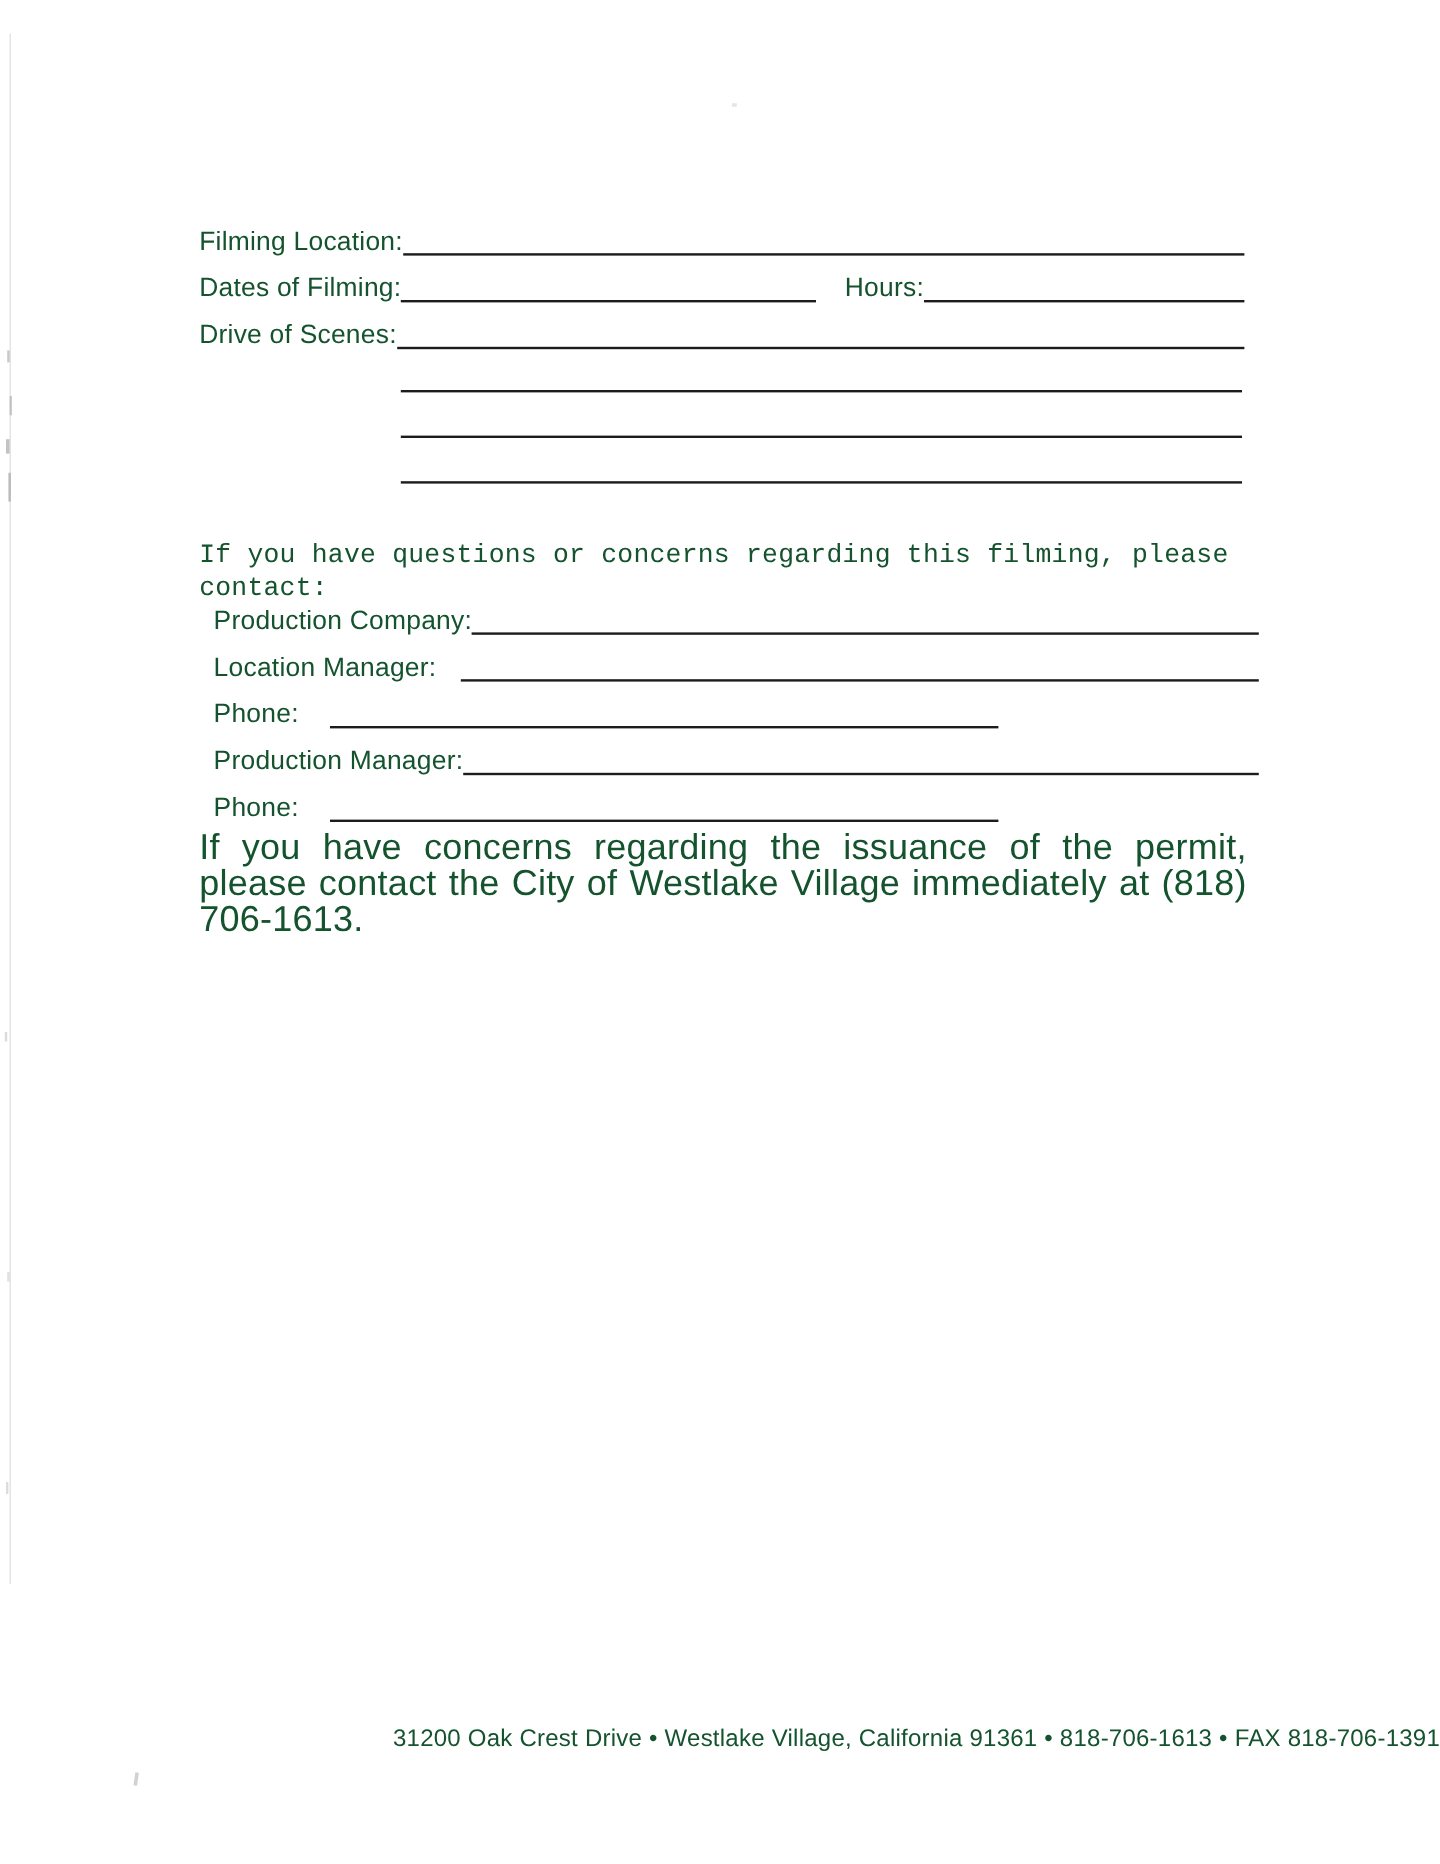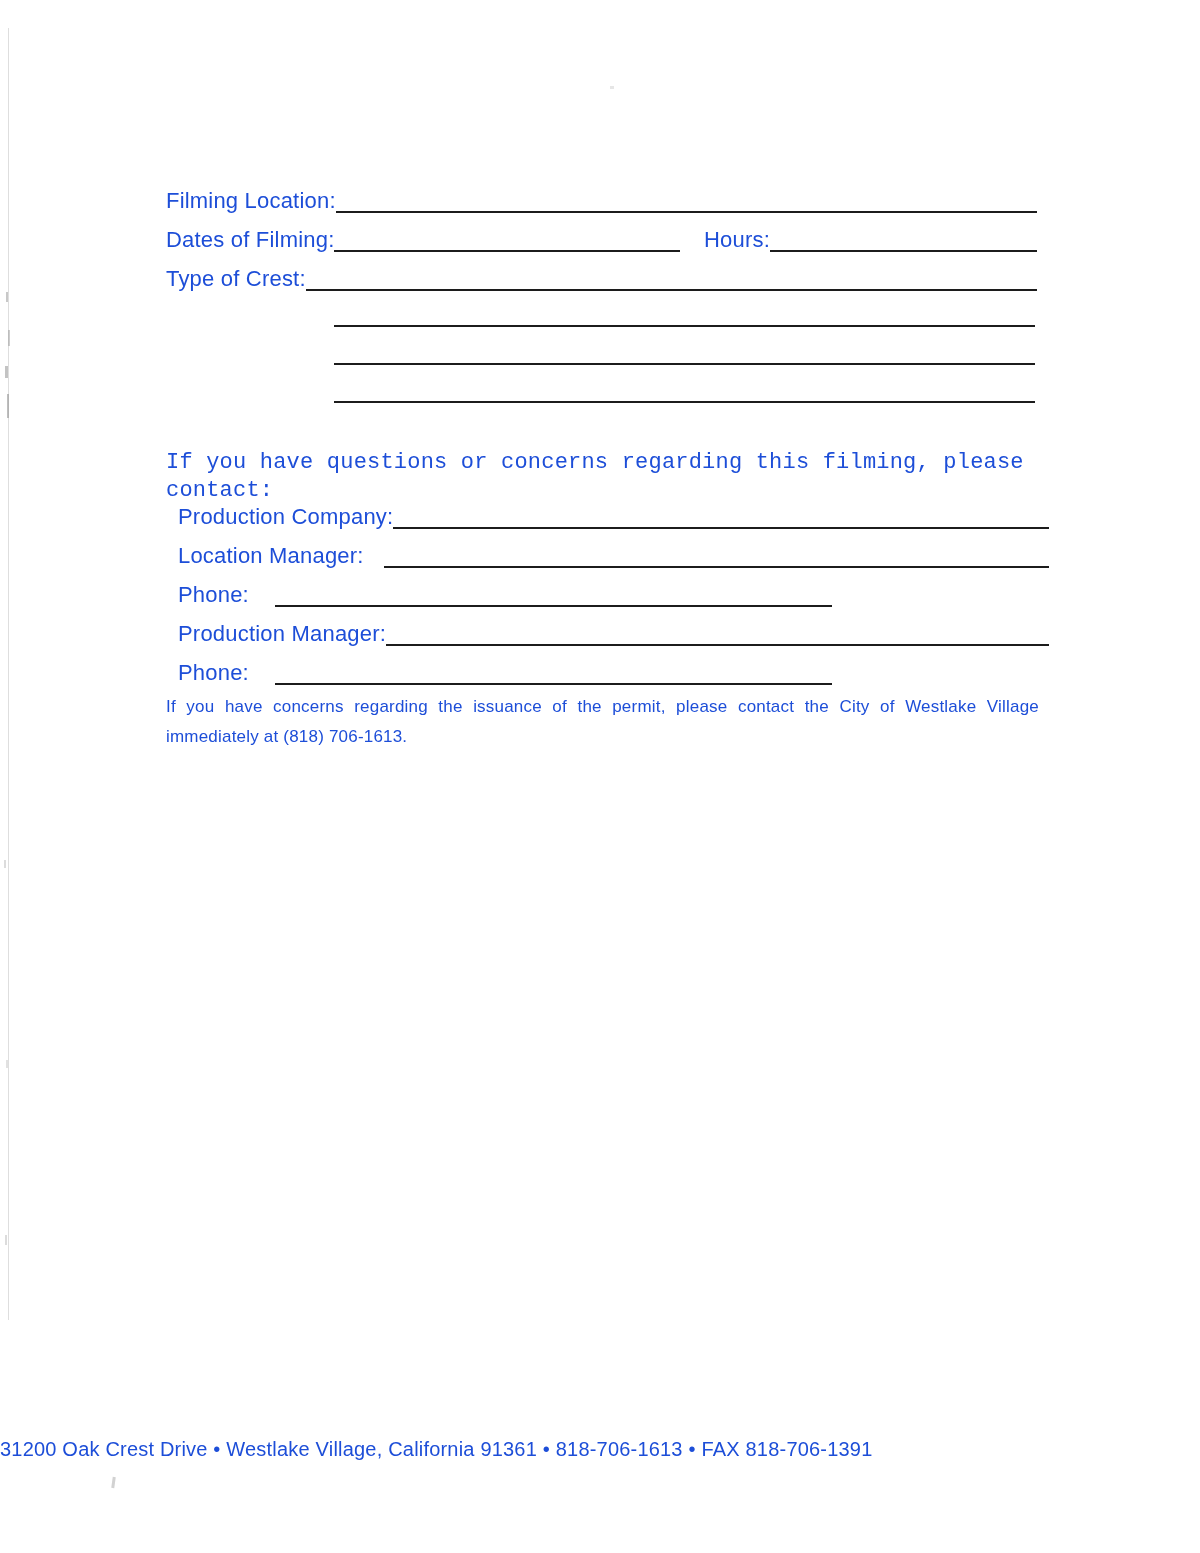--- a/index.html
+++ b/index.html
@@ -4,21 +4,21 @@
 <style>
   * { margin: 0; padding: 0; box-sizing: border-box; }
   html, body { background: #ffffff; }
 
   .page {
     position: relative;
     width: 1200px;
     height: 1553px;
     background: #ffffff;
     font-family: "Liberation Sans", sans-serif;
-    color: #1d4ed8;
+    color: #14532d;
     overflow: hidden;
   }
 
   
   .fields {
     position: absolute;
     left: 166px;
     width: 871px;
   }
   .fields.top { top: 184px; }
@@ -62,32 +62,32 @@
     line-height: 28px;
     letter-spacing: 0.2px;
     font-family: Liberation Mono, monospace;
   }
 
   .notice {
     position: absolute;
     left: 166px;
     top: 692px;
     width: 873px;
-    font-size: 17px;
+    font-size: 30px;
     line-height: 30px;
     text-align: justify;
     letter-spacing: 0.2px;
   }
 
   .footer {
     position: absolute;
     left: 0;
     top: 1437px;
     width: 1200px;
-    text-align: left;
+    text-align: right;
     font-size: 20px;
     line-height: 24px;
     letter-spacing: 0.2px;
   }
 
   
   .artifact { position: absolute; pointer-events: none; }
   .edge-line { left: 8px; top: 28px; width: 1px; height: 1292px; background: #dedede; }
   .speck { background: #9b9b9b; }
 </style>
@@ -101,21 +101,21 @@
       <span class="lbl">Filming Location:</span>
       <span class="rule"></span>
     </div>
     <div class="row">
       <span class="lbl">Dates of Filming:</span>
       <span class="rule"></span>
       <span class="lbl hours">Hours:</span>
       <span class="rule fixed-hours"></span>
     </div>
     <div class="row">
-      <span class="lbl">Type of Crest:</span>
+      <span class="lbl">Drive of Scenes:</span>
       <span class="rule"></span>
     </div>
   </div>
 
   <div class="cont-line" style="top:325px;"></div>
   <div class="cont-line" style="top:363px;"></div>
   <div class="cont-line" style="top:401px;"></div>
 
   <div class="intro">If you have questions or concerns regarding this filming, please contact:</div>
 

